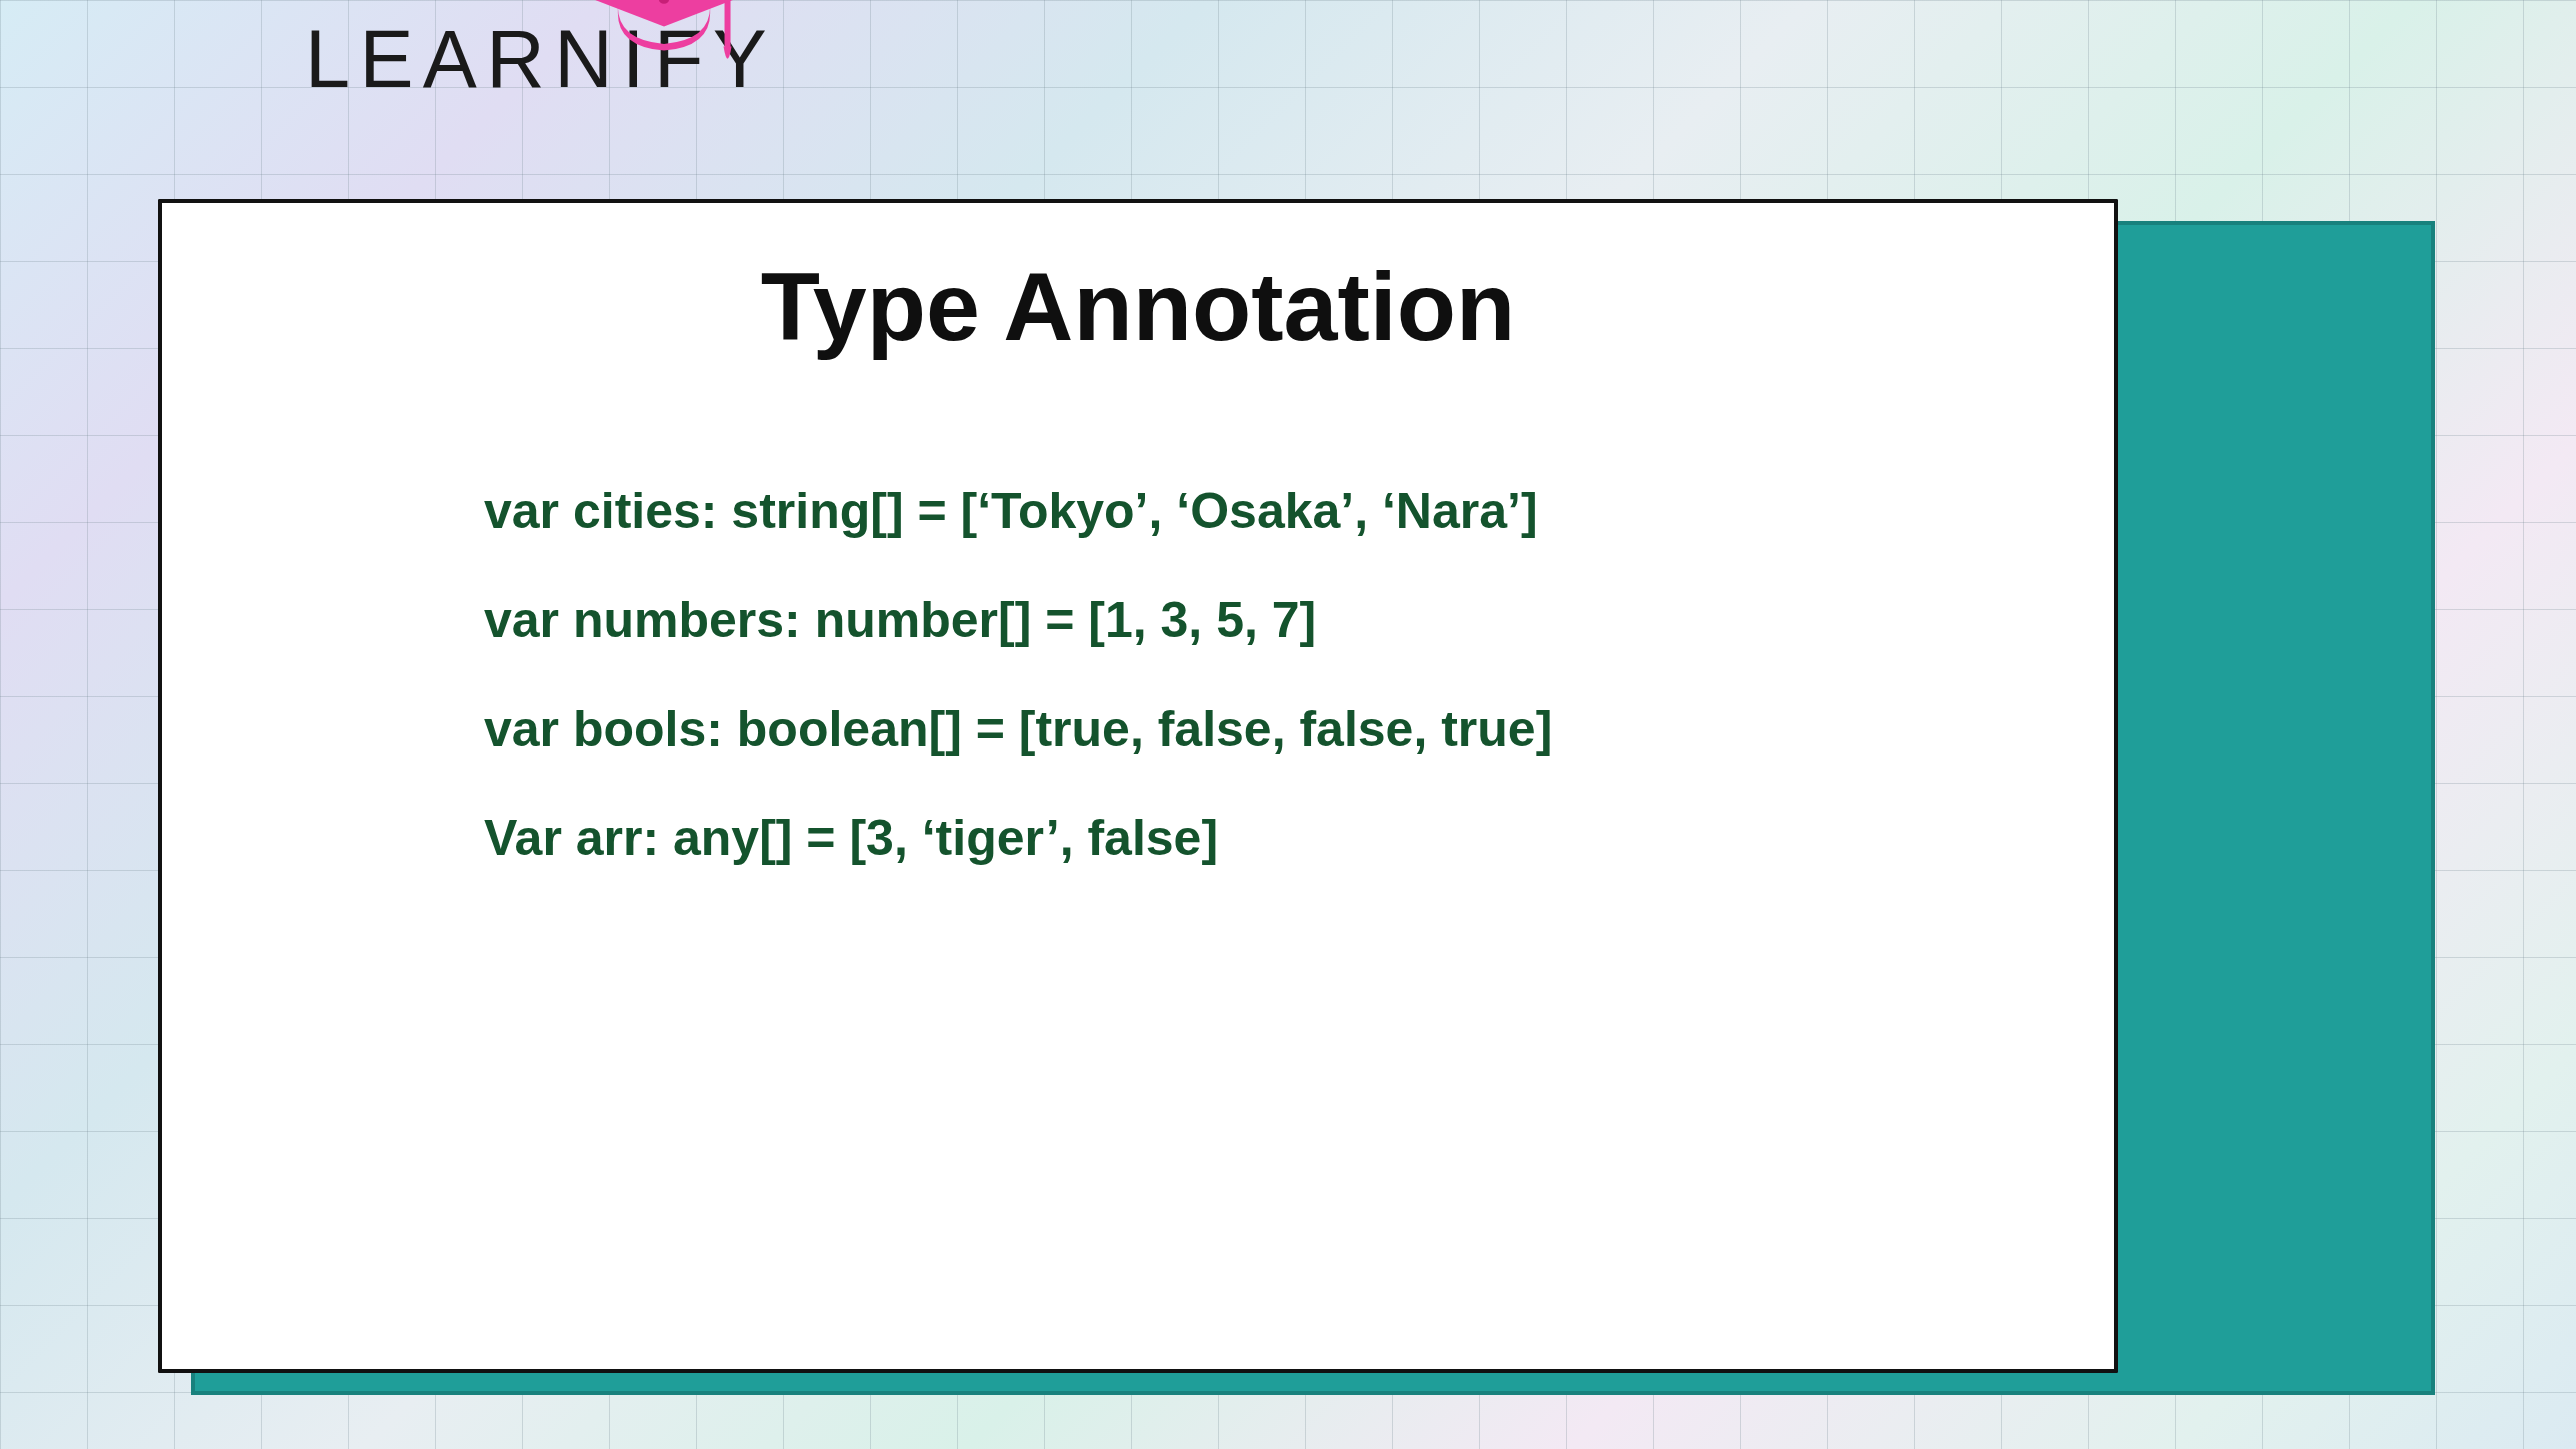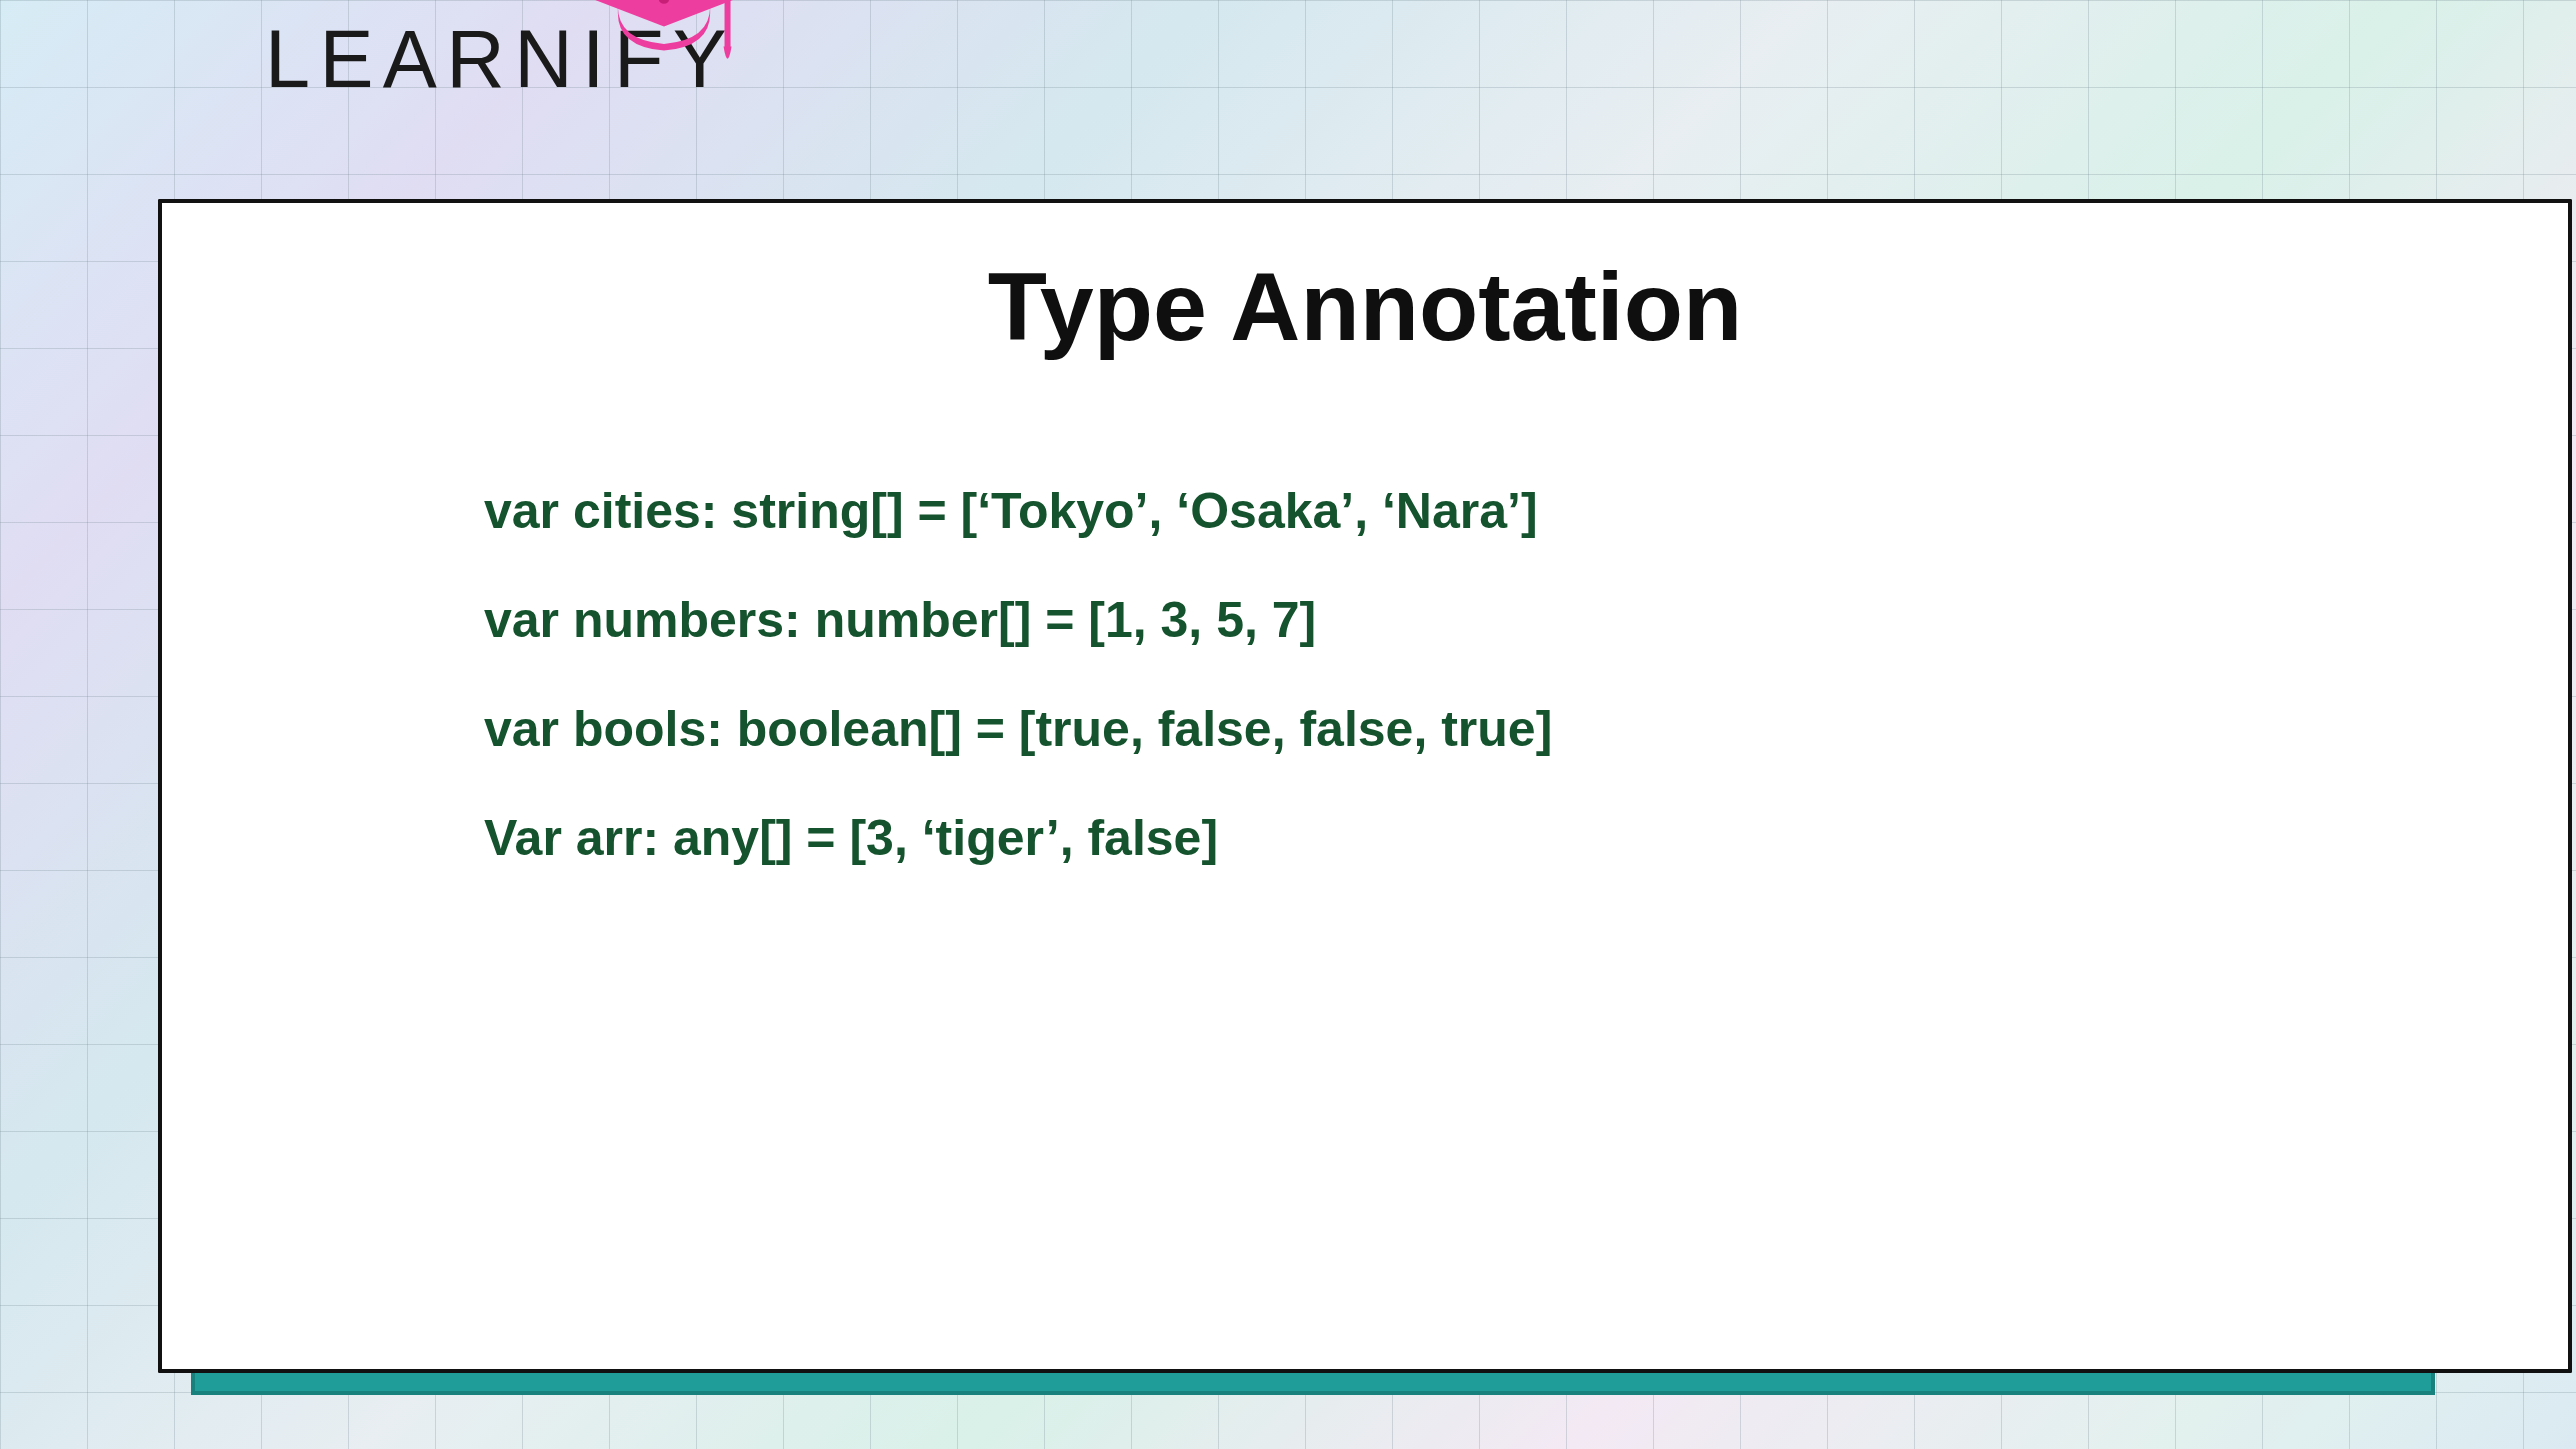--- a/index.html
+++ b/index.html
@@ -38,20 +38,21 @@
     display: flex;
     align-items: flex-end;
   }
   .logo-text {
     font-family: "Trebuchet MS", "Lucida Sans", sans-serif;
     font-size: 81px;
     letter-spacing: 9.4px;
     color: #1a1a1a;
     font-weight: 500;
     position: relative;
+    margin-left: 40px;
   }
   .cap {
     position: absolute;
     top: -48px;
     left: 322px;
   }
 
   
   .card-shadow {
     position: absolute;
@@ -59,21 +60,21 @@
     left: 191px;
     width: 2244px;
     height: 1174px;
     background: #1f9e99;
     border: 4px solid #18817d;
   }
   .card {
     position: absolute;
     top: 199px;
     left: 158px;
-    width: 2414px;
+    width: 1960px;
     height: 1174px;
     background: #ffffff;
     border: 4.7px solid #111;
     border-radius: 1.3px;
     padding: 40px 74px 40px 74px;
   }
 
   .slide-title {
     text-align: center;
     font-size: 97px;

